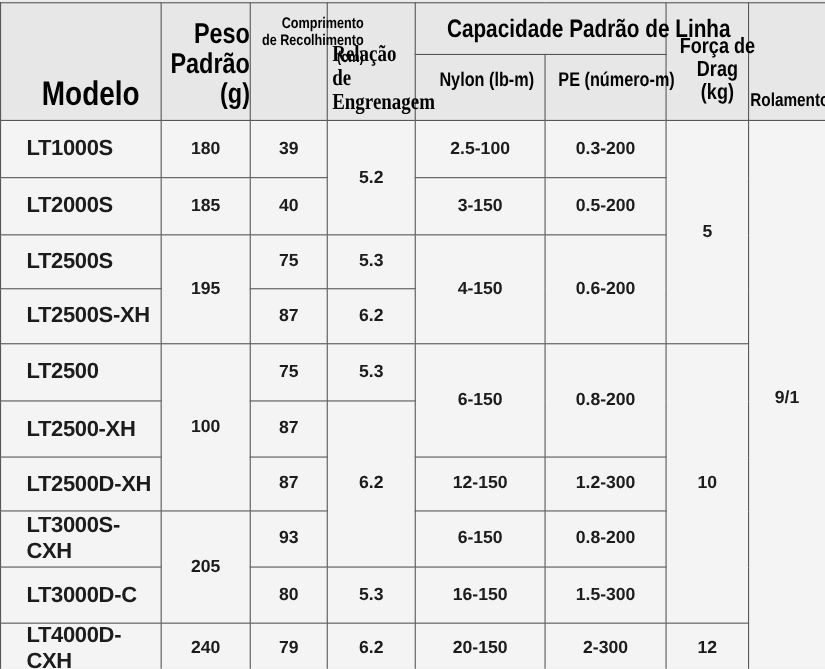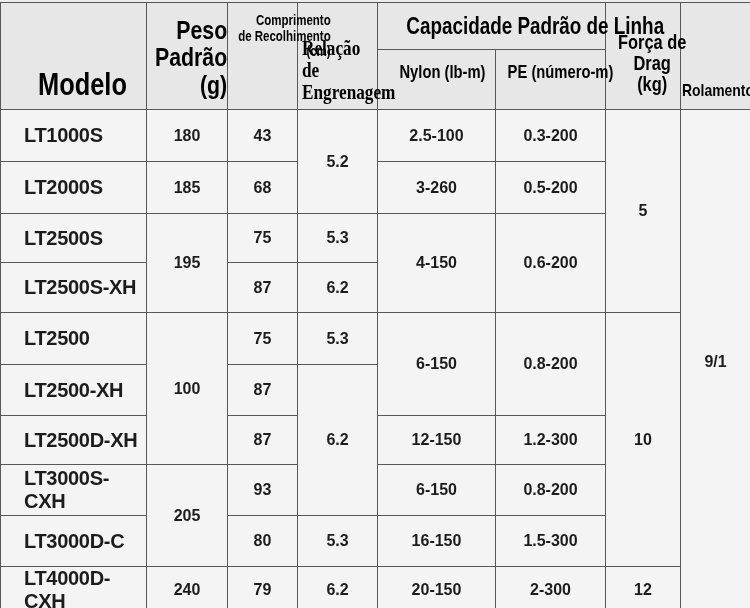--- a/index.html
+++ b/index.html
@@ -109,32 +109,32 @@
       </tr>
       <tr style="height:60px">
         <th class="subhdr"><div class="h">Nylon (lb-m)</div></th>
         <th class="subhdr"><div class="h">PE (número-m)</div></th>
       </tr>
     </thead>
     <tbody>
       <tr style="height:52px">
         <td class="model">LT1000S</td>
         <td>180</td>
-        <td>43</td>
+        <td>39</td>
         <td rowspan="2">5.2</td>
         <td>2.5-100</td>
         <td>0.3-200</td>
         <td rowspan="4">5</td>
         <td rowspan="10">9/1</td>
       </tr>
       <tr style="height:52px">
         <td class="model">LT2000S</td>
         <td>185</td>
-        <td>68</td>
-        <td>3-260</td>
+        <td>40</td>
+        <td>3-150</td>
         <td>0.5-200</td>
       </tr>
       <tr style="height:49px">
         <td class="model">LT2500S</td>
         <td rowspan="2">195</td>
         <td>75</td>
         <td>5.3</td>
         <td rowspan="2">4-150</td>
         <td rowspan="2">0.6-200</td>
       </tr>

